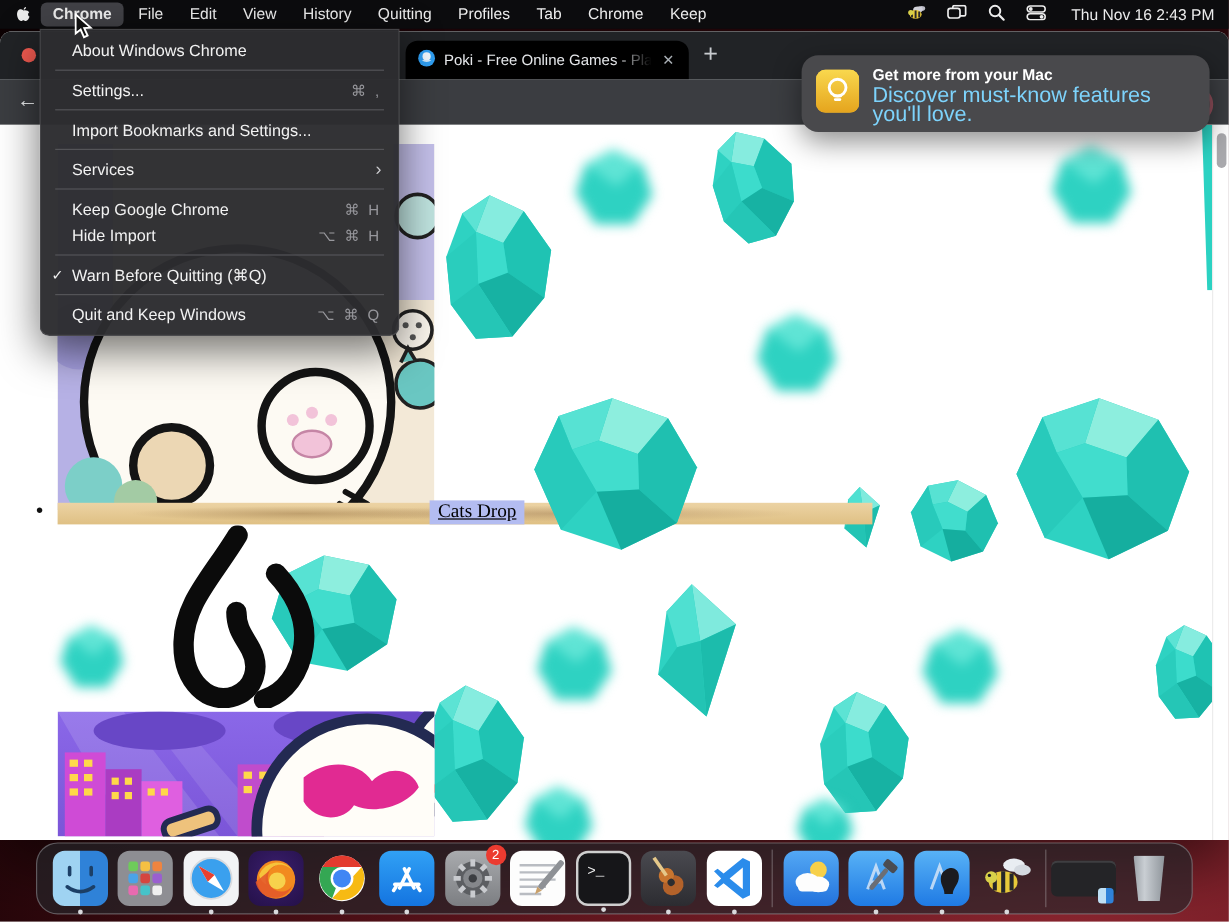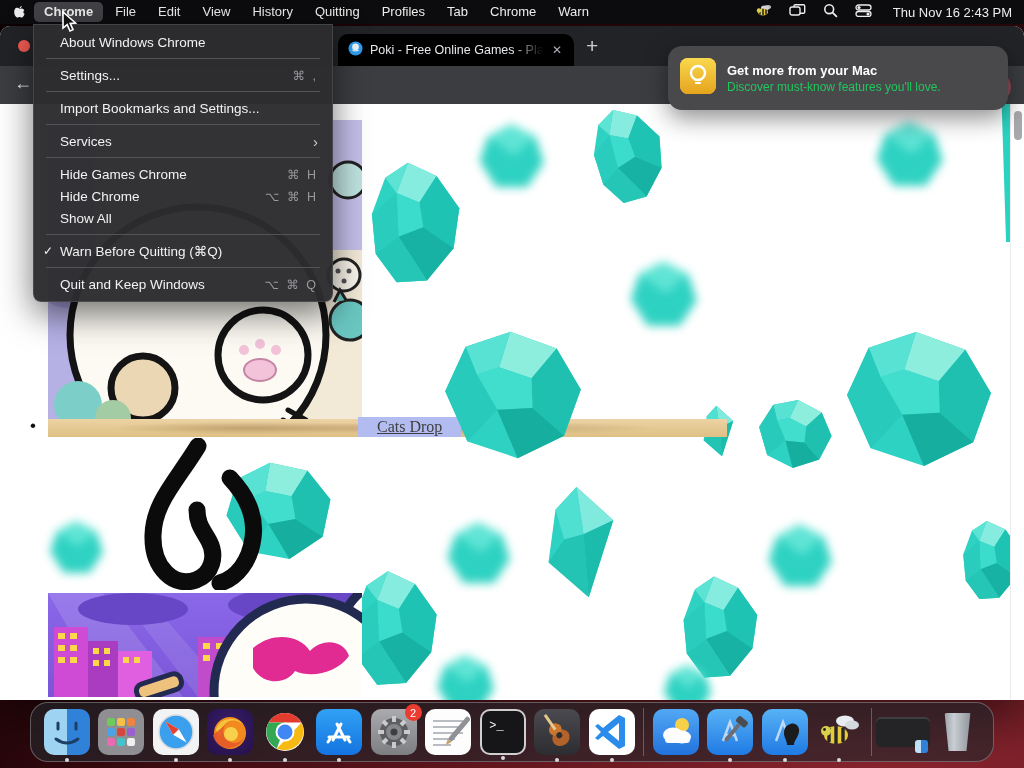--- a/index.html
+++ b/index.html
@@ -54,30 +54,30 @@
   .sb-track{position:absolute;right:0;top:0;width:13px;height:596px;background:#ffffff;border-left:1px solid #ececec;}
   .sb-thumb{position:absolute;right:2px;top:7px;width:8px;height:29px;border-radius:4px;background:#a9a9ad;}
   
   .cat-img{position:absolute;left:48px;top:16px;width:314px;height:305px;}
   .banner{position:absolute;left:48px;top:315px;width:679px;height:18px;
     background:
       radial-gradient(closest-side at 30% 50%, rgba(122,84,40,0.35), transparent 70%),
       radial-gradient(closest-side at 62% 50%, rgba(110,70,40,0.28), transparent 75%),
       linear-gradient(180deg,#ecd3a4,#dfc084);}
   .bullet{position:absolute;left:30px;top:312px;font-size:17px;color:#111;}
-  .cats-link{position:absolute;left:358px;top:313px;background:#b3bcf1;padding:0 19px;
-    font-family:"Liberation Serif",serif;font-size:16px;line-height:20px;color:#404040;text-decoration:underline;}
+  .cats-link{position:absolute;left:358px;top:313px;background:#b3bcf1;padding:0 7px;
+    font-family:"Liberation Serif",serif;font-size:16px;line-height:20px;color:#000000;text-decoration:underline;}
   .flame{position:absolute;left:140px;top:334px;z-index:5;}
   .game-img{position:absolute;left:48px;top:489px;width:314px;height:104px;}
   
   .notif{position:absolute;left:668px;top:46px;width:340px;height:64px;border-radius:14px;
     background:#49494c;box-shadow:0 8px 24px rgba(0,0,0,0.45);display:flex;align-items:center;
     gap:11px;padding:0 12px;box-sizing:border-box;z-index:40;color:#fff;}
   .notif-title{font-size:13px;font-weight:bold;line-height:17px;}
-  .notif-sub{font-size:12px;color:#22c55e;line-height:16px;}
+  .notif-sub{font-size:18px;color:#7dd3fc;line-height:16px;}
   
   .dock{position:absolute;left:30px;bottom:6px;width:964px;height:60px;border-radius:18px;
     background:rgba(38,38,42,0.66);border:1px solid rgba(170,170,175,0.45);
     display:flex;align-items:center;justify-content:space-evenly;padding:0 4px;box-sizing:border-box;z-index:30;}
   .dk{width:46px;height:46px;border-radius:10px;position:relative;flex:0 0 auto;}
   .dk .dot{position:absolute;left:50%;bottom:-7px;width:4px;height:4px;border-radius:50%;background:#d9d9dc;transform:translateX(-50%);}
   .dk-sep{width:1px;height:48px;background:rgba(200,200,205,0.35);flex:0 0 auto;}
   .badge{position:absolute;right:-5px;top:-5px;width:17px;height:17px;border-radius:50%;background:#ec3b30;
     color:#fff;font-size:11px;display:flex;align-items:center;justify-content:center;}
   .glyph{width:100%;height:100%;display:flex;align-items:center;justify-content:center;}
@@ -154,21 +154,21 @@
   </span>
   <span class="mb-item active">Chrome</span>
   <span class="mb-item">File</span>
   <span class="mb-item">Edit</span>
   <span class="mb-item">View</span>
   <span class="mb-item">History</span>
   <span class="mb-item">Quitting</span>
   <span class="mb-item">Profiles</span>
   <span class="mb-item">Tab</span>
   <span class="mb-item">Chrome</span>
-  <span class="mb-item">Warn</span>
+  <span class="mb-item">Keep</span>
   <span class="mb-right">
     <span>
       <svg width="17" height="15" viewBox="0 0 17 15">
           <ellipse cx="10" cy="5" rx="4" ry="2.6" fill="#e9e9ef" opacity="0.9"></ellipse>
           <ellipse cx="13" cy="4" rx="3" ry="2" fill="#cfcfda" opacity="0.9"></ellipse>
           <ellipse cx="8" cy="9" rx="5" ry="3.6" fill="#e8c93a"></ellipse>
           <path d="M5 6.5 L5 11.5 M8 5.8 L8 12.2 M11 6.5 L11 11.5" stroke="#2a2a2a" stroke-width="1.6"></path>
           <circle cx="4" cy="7.5" r="2.2" fill="#d8d04a"></circle>
         </svg>
     </span>
@@ -410,29 +410,26 @@
   <div class="dd-row">
       <span class="lbl">Import Bookmarks and Settings...</span>
     </div>
   <div class="dd-sep"></div>
   <div class="dd-row">
       <span class="lbl">Services</span>
       <span class="chev">›</span>
     </div>
   <div class="dd-sep"></div>
   <div class="dd-row">
-      <span class="lbl">Hide Games Chrome</span>
+      <span class="lbl">Keep Google Chrome</span>
       <span class="sc">⌘ H</span>
     </div>
   <div class="dd-row">
-      <span class="lbl">Hide Chrome</span>
+      <span class="lbl">Hide Import</span>
       <span class="sc">⌥ ⌘ H</span>
-    </div>
-  <div class="dd-row">
-      <span class="lbl">Show All</span>
     </div>
   <div class="dd-sep"></div>
   <div class="dd-row">
       <span class="chk">✓</span>
       <span class="lbl">Warn Before Quitting (⌘Q)</span>
     </div>
   <div class="dd-sep"></div>
   <div class="dd-row">
       <span class="lbl">Quit and Keep Windows</span>
       <span class="sc">⌥ ⌘ Q</span>

